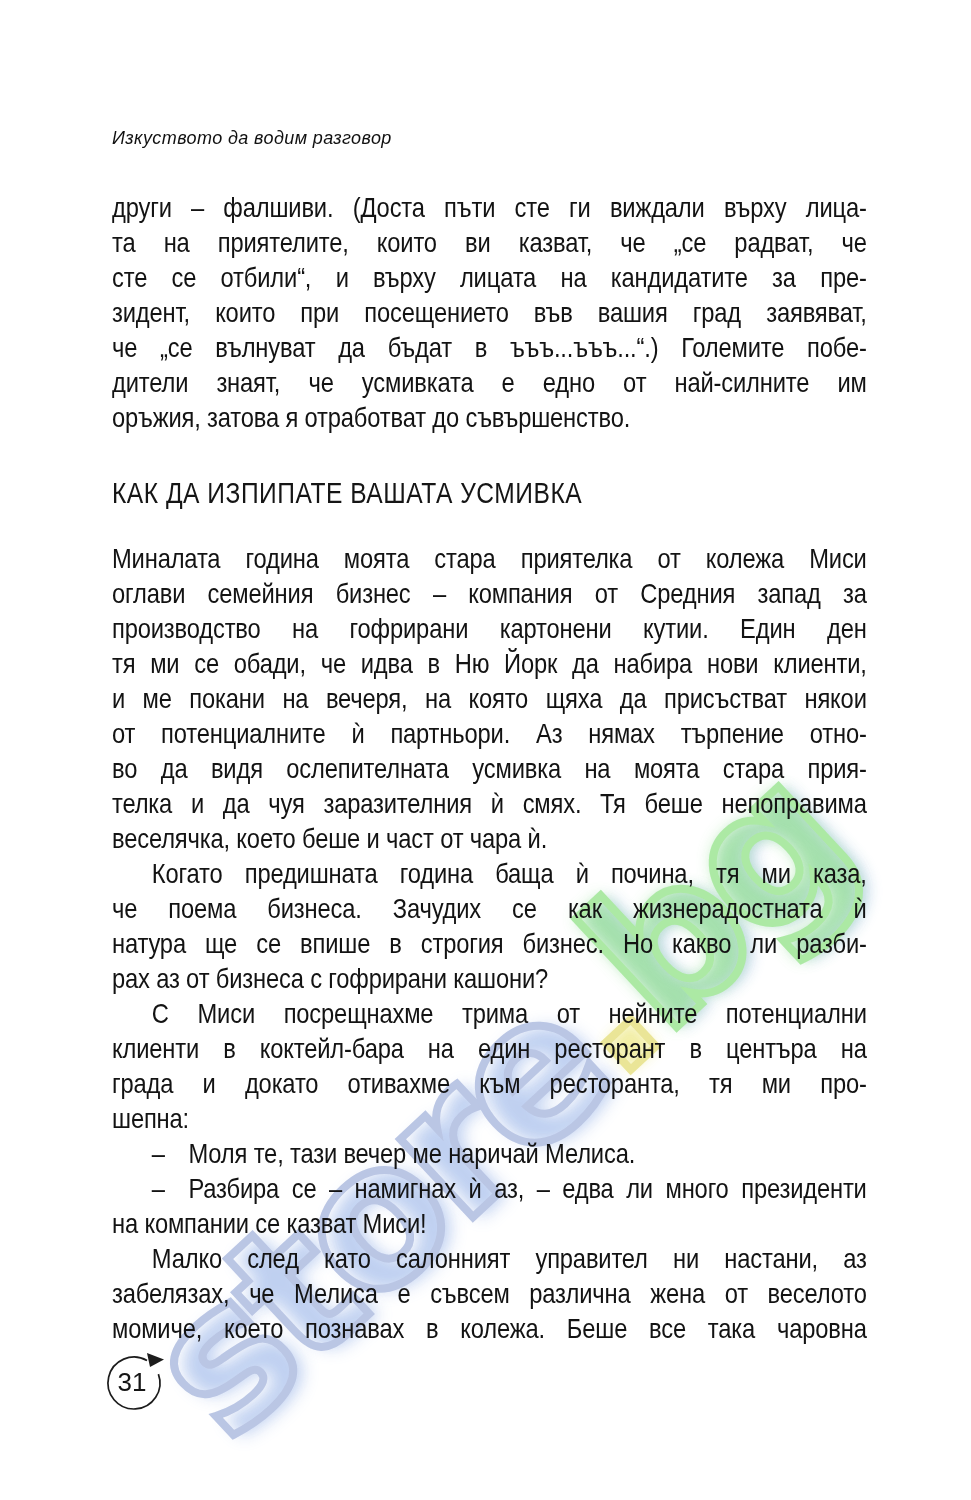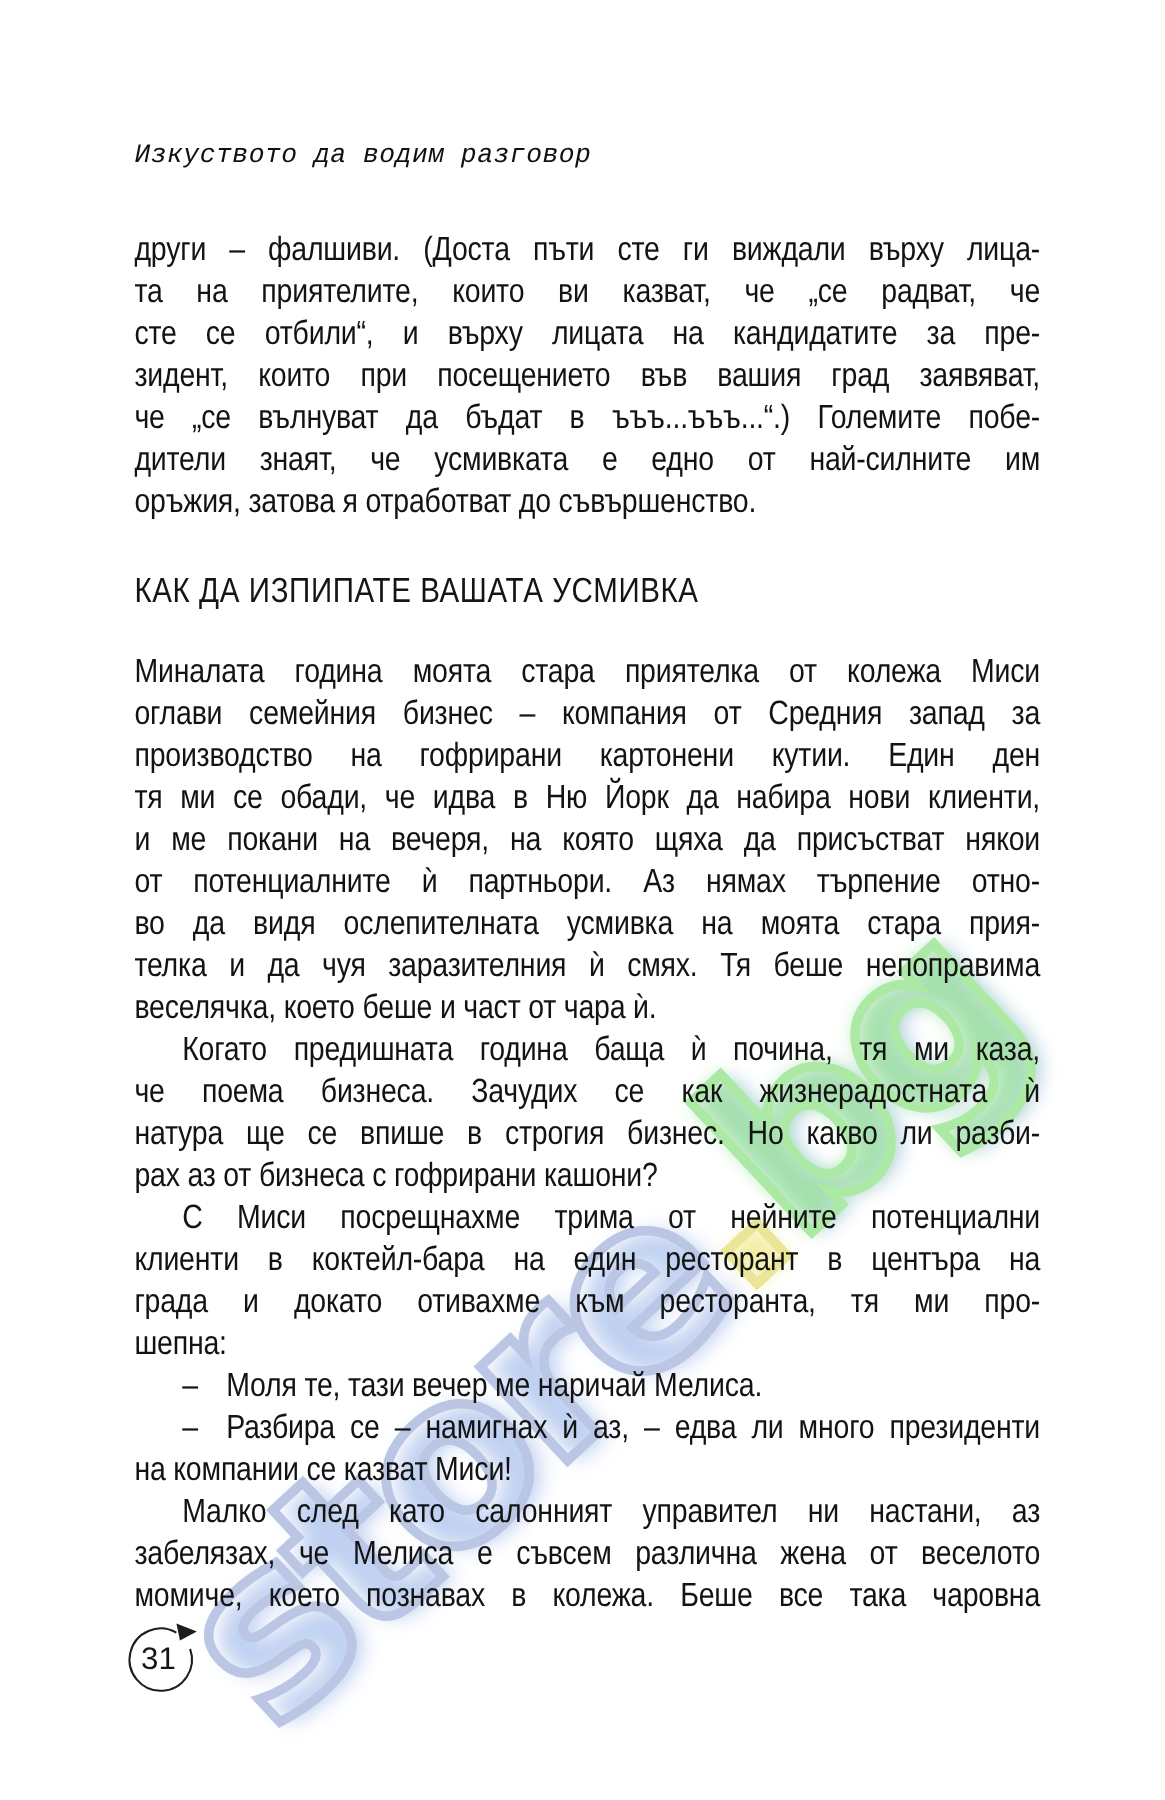--- a/index.html
+++ b/index.html
@@ -7,24 +7,24 @@
   body {
     position: relative;
     width: 971px; height: 1500px;
     background: #ffffff;
     overflow: hidden;
     font-family: "Liberation Sans", sans-serif;
   }
 
   .running-header {
     position: absolute;
-    left: 112px; top: 117px;
-    font-family: Liberation Mono, monospace;
+    left: 112px; top: 128px;
+    font-family: Liberation Sans, sans-serif;
     font-style: italic;
-    font-size: 22px;
+    font-size: 18px;
     letter-spacing: 0.4px;
     color: #101010;
     z-index: 2;
   }
 
   .text-col {
     position: absolute;
     left: 112px; top: 190px;
     width: 890px;
     transform: scaleX(0.848);

